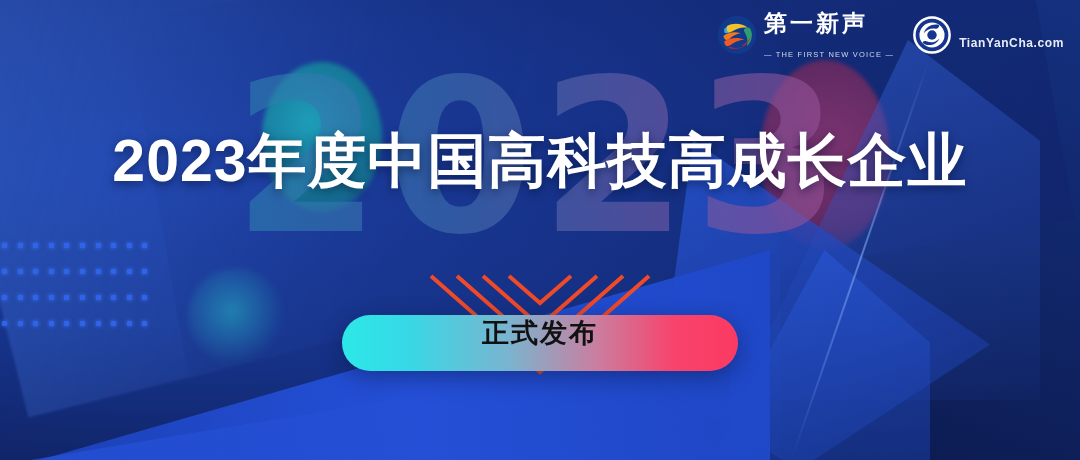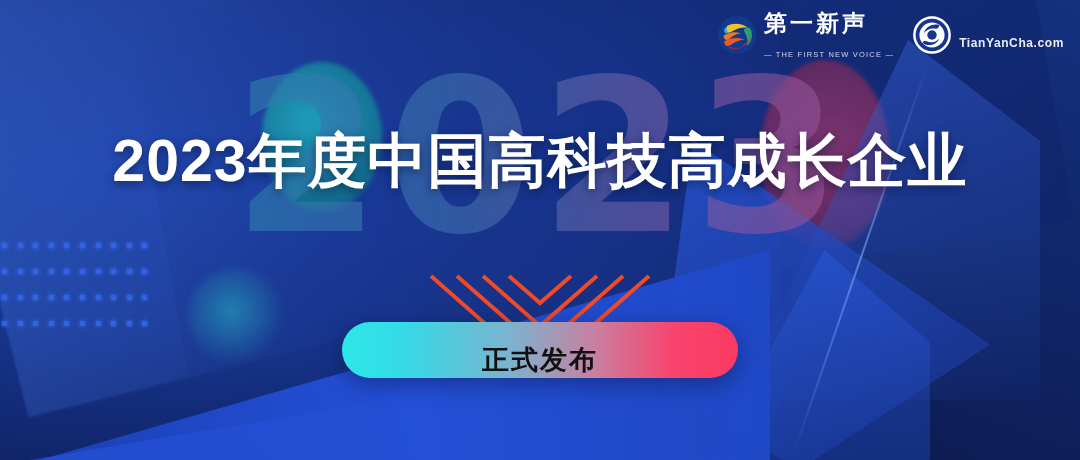--- a/index.html
+++ b/index.html
@@ -142,23 +142,22 @@
   }
   .headline .l2{
     display:block;font-size:59px;line-height:74px;letter-spacing:1px;
   }
 
   
   .pill{
     position:absolute;left:50%;top:315px;transform:translateX(-50%);
     width:396px;height:56px;border-radius:28px;
     background:linear-gradient(90deg,#2ce8e8 0%,#36d9e6 16%,#7ab4cf 42%,#c97fa0 64%,#f8436c 84%,#fb3a62 100%);
-    display:flex;align-items:flex-end;justify-content:center;
+    display:flex;align-items:flex-start;justify-content:center;
     box-shadow:0 6px 22px rgba(8,20,60,.45);
-    margin-top:7px;
   }
   .pill span{
     color:#111;font-size:27px;font-weight:700;letter-spacing:2px;
   }
 
   
   .logos{
     position:absolute;right:16px;top:12px;
     display:flex;align-items:center;gap:18px;
   }

